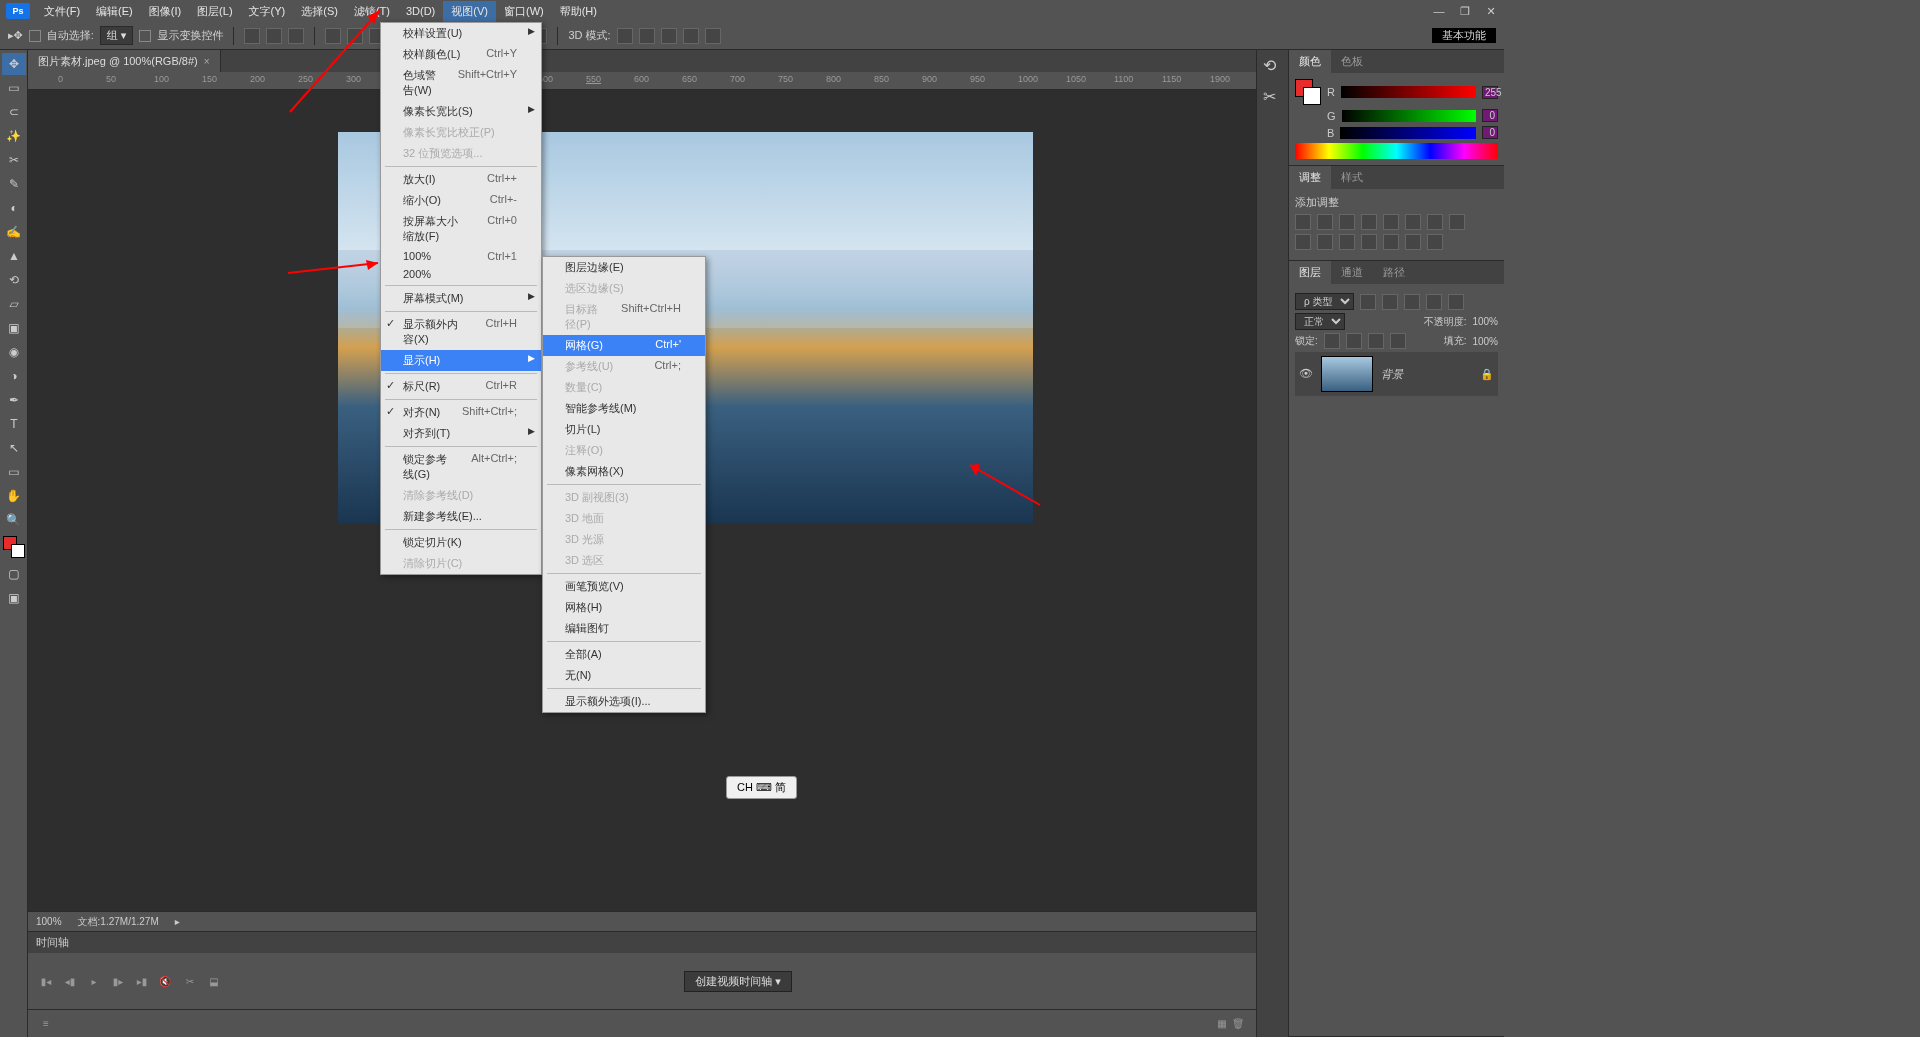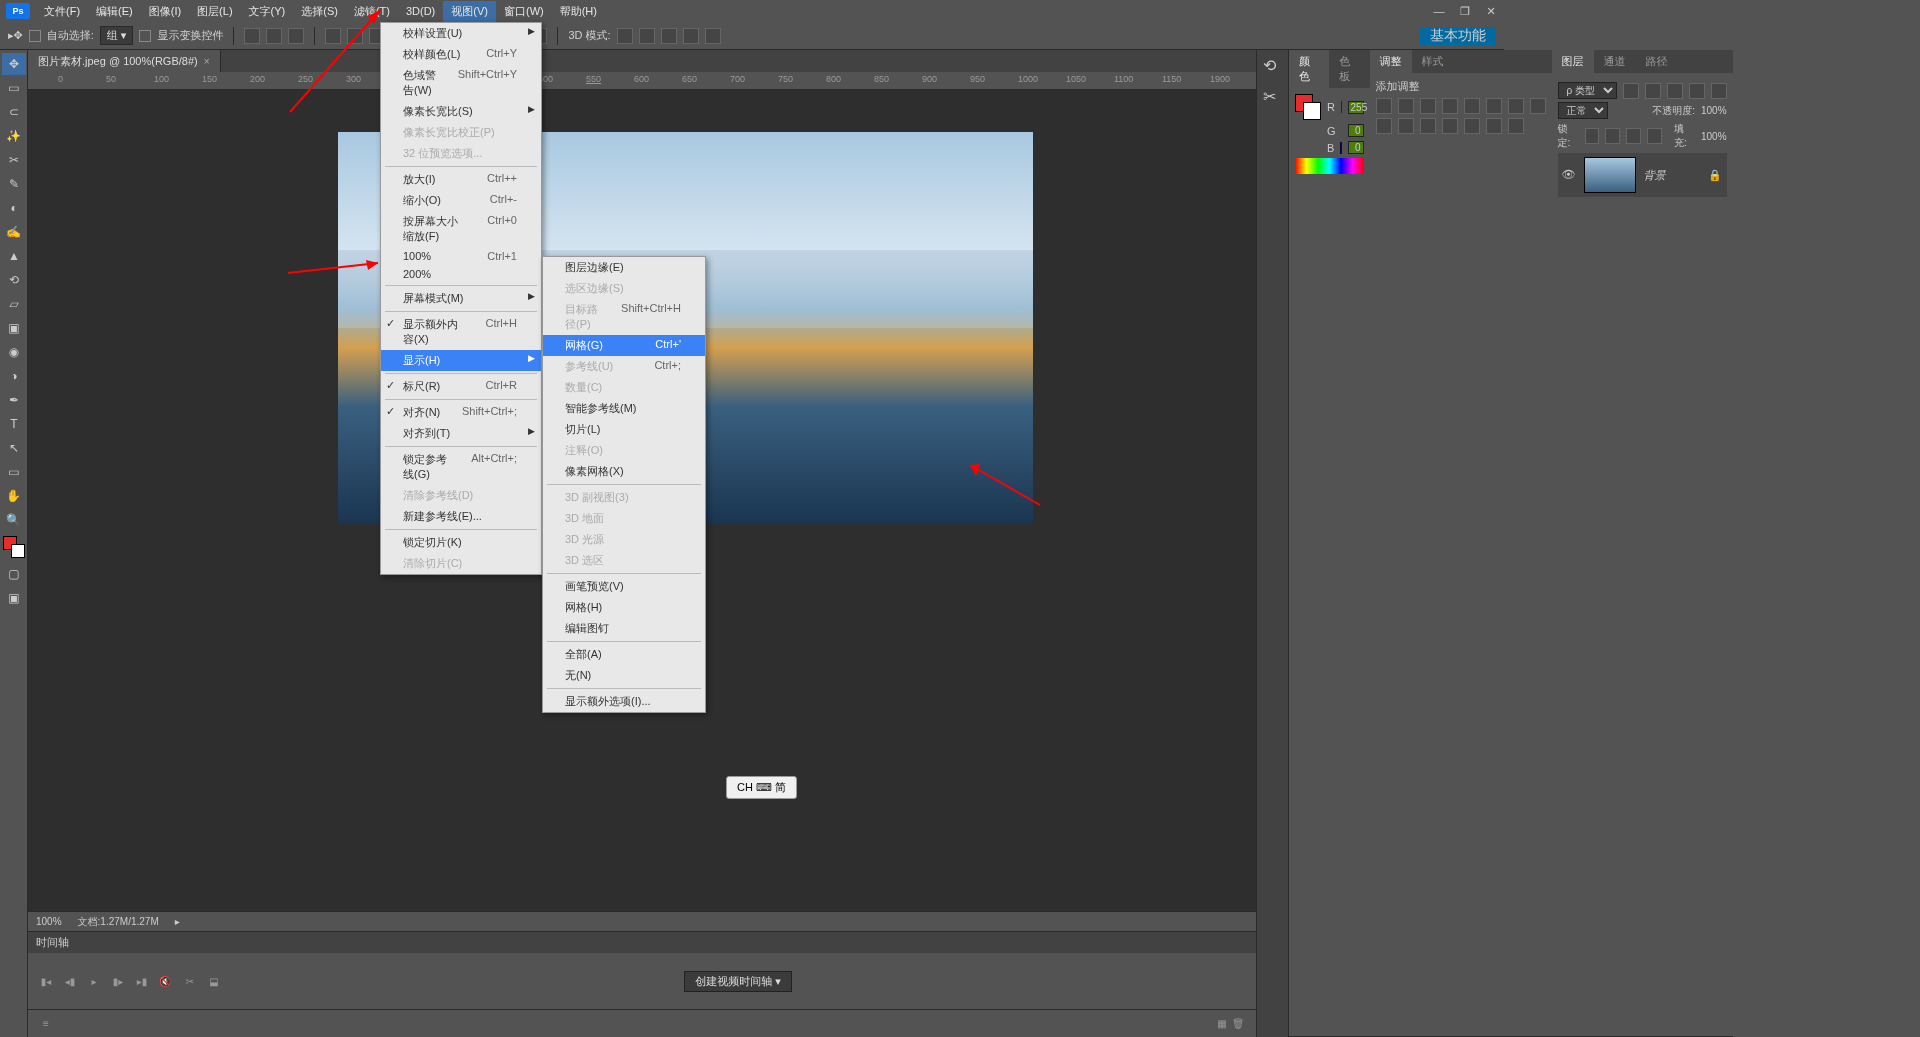--- a/index.html
+++ b/index.html
@@ -14,21 +14,21 @@
 .win-controls { margin-left: auto; display:flex; }
 .win-btn { width: 26px; height:20px; display:flex;align-items:center;justify-content:center;color:#ccc;font-size:11px;}
 
 
 .options-bar { background: #535353; border-bottom:1px solid #2a2a2a; height: 28px; display:flex; align-items:center; padding: 0 8px; font-size:11px; color:#d0d0d0; gap:6px;}
 .opt-select { background:#3b3b3b; border:1px solid #2a2a2a; padding:1px 6px; font-size:11px; color:#ddd;}
 .opt-check { width:12px;height:12px;border:1px solid #888;display:inline-block;}
 .opt-icon { width:16px;height:16px;border:1px solid #666;background:#454545;}
 .opt-sep { width:1px;height:18px;background:#2a2a2a;margin:0 4px;}
 .spacer { flex:1; }
-.essential { background:#0369a1;padding:0 10px;font-size:14px;}
+.essential { background:#000000;padding:0 10px;font-size:11px;}
 
 
 .main { flex:1; display:flex; }
 .toolbox { width: 28px; background:#535353; border-right:1px solid #2a2a2a; display:flex;flex-direction:column; padding-top:2px;}
 .tool { width:24px;height:22px;margin:1px 2px; display:flex;align-items:center;justify-content:center;color:#ccc;font-size:12px;}
 .tool.selected { background:#3d6da5;}
 .fg-bg { width:22px;height:22px;margin:4px 3px;position:relative;}
 .fg-bg .fg{position:absolute;left:0;top:0;width:14px;height:14px;background:#e82c2c;border:1px solid #000;}
 .fg-bg .bg{position:absolute;right:0;bottom:0;width:14px;height:14px;background:#fff;border:1px solid #000;}
 
@@ -44,36 +44,36 @@
 .canvas::before{content:"";position:absolute;left:0;right:0;top:30%;height:20%;background:linear-gradient(to bottom,rgba(180,200,220,0.6),rgba(200,210,220,0.3));}
 
 .statusbar { height:20px; background:#535353; border-top:1px solid #2a2a2a; display:flex;align-items:center;font-size:10px;color:#ccc;padding:0 8px;gap:16px;}
 .timeline-header { height:22px;background:#424242;border-top:1px solid #2a2a2a;display:flex;align-items:center;padding:0 8px;font-size:11px;color:#ccc;}
 .timeline { height:56px;background:#535353;display:flex;align-items:center;gap:8px;padding:0 10px;}
 .tl-btn{width:16px;height:16px;color:#999;display:flex;align-items:center;justify-content:center;font-size:10px;}
 .create-timeline{margin:8px auto;background:#3b3b3b;border:1px solid #222;padding:2px 10px;font-size:11px;color:#ddd;}
 .bottombar{height:28px;background:#535353;border-top:1px solid #2a2a2a;display:flex;align-items:center;padding:0 10px;}
 
 
-.right-panels { width:216px; background:#535353; border-left:1px solid #2a2a2a; display:flex;flex-direction:row;}
+.right-panels { width:216px; background:#535353; border-left:1px solid #2a2a2a; display:flex;flex-direction:column;}
 .collapsed-panel{width:32px;background:#424242;border-left:1px solid #2a2a2a;}
 .panel-group{border-bottom:1px solid #2a2a2a;}
 .panel-tabs{display:flex;background:#424242;font-size:11px;}
 .panel-tab{padding:4px 10px;color:#999;}
 .panel-tab.active{background:#535353;color:#e6e6e6;}
 .panel-body{padding:6px;font-size:11px;color:#ccc;}
 
 .color-panel .row{display:flex;align-items:center;gap:6px;margin-bottom:4px;}
 .swatch-pair{position:relative;width:26px;height:26px;}
 .swatch-pair .a{position:absolute;left:0;top:0;width:18px;height:18px;background:#e82c2c;border:1px solid #000;}
 .swatch-pair .b{position:absolute;right:0;bottom:0;width:18px;height:18px;background:#fff;border:1px solid #000;}
 .slider{flex:1;height:12px;background:linear-gradient(to right,#000,#f00);position:relative;}
 .slider.g{background:linear-gradient(to right,#000,#0f0);}
 .slider.b{background:linear-gradient(to right,#000,#00f);}
-.val-box{width:16px;background:#4d7c0f;border:1px solid #222;padding:0 2px;font-size:10px;text-align:right;}
+.val-box{width:16px;background:#701a75;border:1px solid #222;padding:0 2px;font-size:10px;text-align:right;}
 .hue-bar{height:16px;background:linear-gradient(to right,#f00,#ff0,#0f0,#0ff,#00f,#f0f,#f00);margin-top:4px;}
 
 .adjust-row{display:flex;gap:6px;margin:4px 0;}
 .adj-icon{width:16px;height:16px;border:1px solid #666;background:#454545;}
 
 .layers-panel .lrow{display:flex;align-items:center;gap:6px;margin:3px 0;font-size:10px;}
 .layers-panel select{background:#3b3b3b;border:1px solid #222;color:#ccc;font-size:10px;padding:1px 4px;}
 .layer-item{display:flex;align-items:center;gap:8px;padding:4px;background:#454545;}
 .layer-thumb{width:52px;height:36px;background:linear-gradient(to bottom,#a8c8e0,#3a6080);border:1px solid #000;}
 .eye{width:14px;height:14px;}

